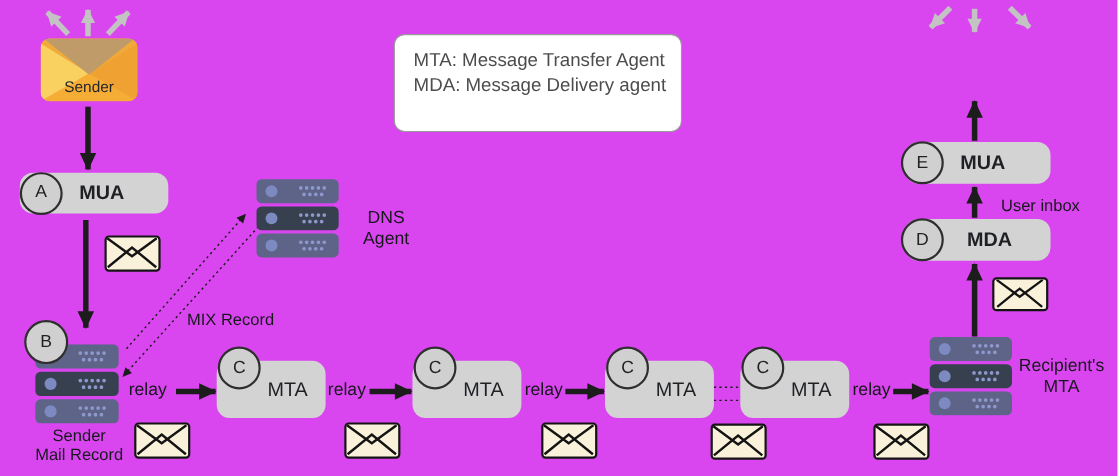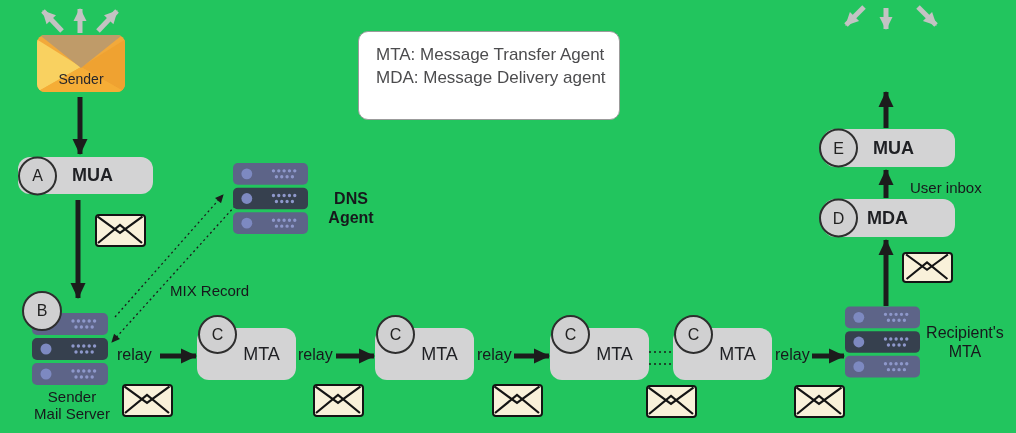--- a/index.html
+++ b/index.html
@@ -1,18 +1,18 @@
 <!DOCTYPE html>
 <html><head>
 <meta charset="utf-8">
 <style>
   html,body { margin:0; padding:0; background:#ffffff; }
   .stage {
     position:relative; width:1016px; height:433px; overflow:hidden;
-    background:#22c55e; font-family:"Liberation Sans", sans-serif;
+    background:#d946ef; font-family:"Liberation Sans", sans-serif;
     color:#17181c;
   }
   .stage svg.overlay { position:absolute; left:0; top:0; z-index:1; }
 
   
   .shaft  { stroke:#1c1c1c; stroke-width:5; }
   .gshaft { stroke:#c3c3c3; stroke-width:5; }
   .dotline{ stroke:#1c1c1c; stroke-width:1.3; stroke-dasharray:2 3; fill:none; }
 
   
@@ -154,38 +154,38 @@
     <circle cx="14" cy="36" r="5.5" fill="#7d89c1"></circle>
     <line class="dots" x1="41" y1="33" x2="63" y2="33"></line>
     <line class="dots" x1="44" y1="39" x2="62" y2="39"></line>
     <rect x="0" y="50" width="76" height="22" rx="5" fill="#5d6488"></rect>
     <circle cx="14" cy="61" r="5.5" fill="#7d89c1"></circle>
     <line class="dots" x1="41" y1="58" x2="63" y2="58"></line>
     <line class="dots" x1="44" y1="64" x2="62" y2="64"></line>
   </svg>
   <div class="caption" style="left:18px; top:388px; width:108px;">
     <div>Sender</div>
-    <div>Mail Server</div>
+    <div>Mail Record</div>
   </div>
 
   <svg class="server" style="left:233px; top:162px;" width="75" height="73" viewBox="0 0 76 72">
     <rect x="0" y="0" width="76" height="22" rx="5" fill="#5d6488"></rect>
     <circle cx="14" cy="11" r="5.5" fill="#7d89c1"></circle>
     <line class="dots" x1="41" y1="8" x2="63" y2="8"></line>
     <line class="dots" x1="44" y1="14" x2="62" y2="14"></line>
     <rect x="0" y="25" width="76" height="22" rx="5" fill="#36404e"></rect>
     <circle cx="14" cy="36" r="5.5" fill="#7d89c1"></circle>
     <line class="dots" x1="41" y1="33" x2="63" y2="33"></line>
     <line class="dots" x1="44" y1="39" x2="62" y2="39"></line>
     <rect x="0" y="50" width="76" height="22" rx="5" fill="#5d6488"></rect>
     <circle cx="14" cy="61" r="5.5" fill="#7d89c1"></circle>
     <line class="dots" x1="41" y1="58" x2="63" y2="58"></line>
     <line class="dots" x1="44" y1="64" x2="62" y2="64"></line>
   </svg>
-  <div class="caption" style="left:316px; top:189px; width:70px; font-size:16px; line-height:19px;font-weight:bold;">
+  <div class="caption" style="left:316px; top:189px; width:70px; font-size:16px; line-height:19px;">
     <div>DNS</div>
     <div>Agent</div>
   </div>
 
   <span class="tag" style="left:170px; top:282px; font-size:15px;">MIX Record</span>
 
   <span class="tag" style="left:117px; top:346px;">relay</span>
   <span class="tag" style="left:298px; top:346px;">relay</span>
   <span class="tag" style="left:477px; top:346px;">relay</span>
   <span class="tag" style="left:775px; top:346px;">relay</span>
@@ -221,21 +221,21 @@
     <line class="dots" x1="41" y1="58" x2="63" y2="58"></line>
     <line class="dots" x1="44" y1="64" x2="62" y2="64"></line>
   </svg>
   <div class="caption" style="left:925px; top:323px; width:80px; font-size:16px; line-height:19px;">
     <div>Recipient's</div>
     <div>MTA</div>
   </div>
 
   <div class="node" style="left:823px; top:199px; width:132px; height:38px;">
     <span class="badge badge-mid2">D</span>
-    <span class="nlabel-left" style="margin-left:44px;">MDA</span>
+    <span class="nlabel-left" style="margin-left:56px;">MDA</span>
   </div>
 
   <div class="node" style="left:823px; top:129px; width:132px; height:38px;">
     <span class="badge badge-mid2">E</span>
     <span class="nlabel-left" style="margin-left:50px;">MUA</span>
   </div>
 
   <span class="tag" style="left:910px; top:179px; font-size:15px;">User inbox</span>
 
   <div class="mail" style="left:95px;  top:214px;">

